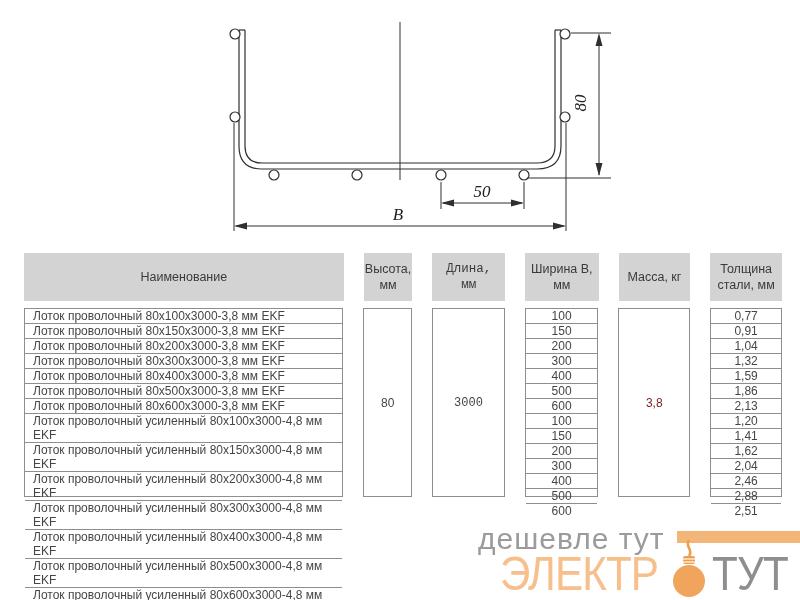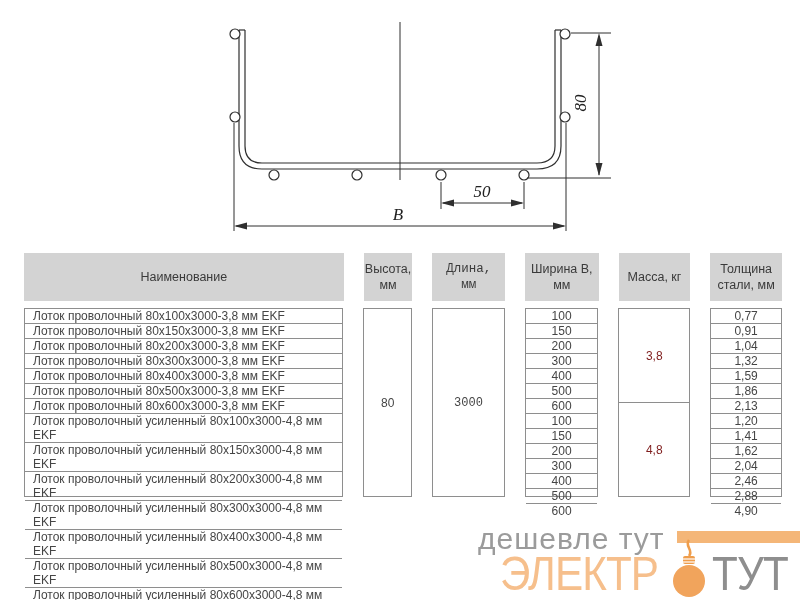--- a/index.html
+++ b/index.html
@@ -185,38 +185,37 @@
       <div class="row num">150</div>
       <div class="row num">200</div>
       <div class="row num">300</div>
       <div class="row num">400</div>
       <div class="row num">500</div>
       <div class="row num">600</div>
     </div>
 
     <div class="col col-t">
       <div class="cell-split">3,8</div>
-      <div class="cell-split">4,8</div>
     </div>
 
     <div class="col col-m">
       <div class="row num">0,77</div>
       <div class="row num">0,91</div>
       <div class="row num">1,04</div>
       <div class="row num">1,32</div>
       <div class="row num">1,59</div>
       <div class="row num">1,86</div>
       <div class="row num">2,13</div>
       <div class="row num">1,20</div>
       <div class="row num">1,41</div>
       <div class="row num">1,62</div>
       <div class="row num">2,04</div>
       <div class="row num">2,46</div>
       <div class="row num">2,88</div>
-      <div class="row num">4,90</div>
+      <div class="row num">2,51</div>
     </div>
   </div>
 </div>
 
 <div id="slogan">дешевле тут</div>
 <div id="accent-bar" style="background:#f2a65a;"></div>
 <div id="brand">
   <span class="prefix" style="color:#f6bf8c;">ЭЛЕКТР</span>
   <svg id="bulb-svg" width="42" height="56" viewBox="0 0 42 56" xmlns="http://www.w3.org/2000/svg">
     <path d="M 21,-4 C 16,2 26,6 21,12" fill="none" stroke="#ef9d4b" stroke-width="2.6"></path>

